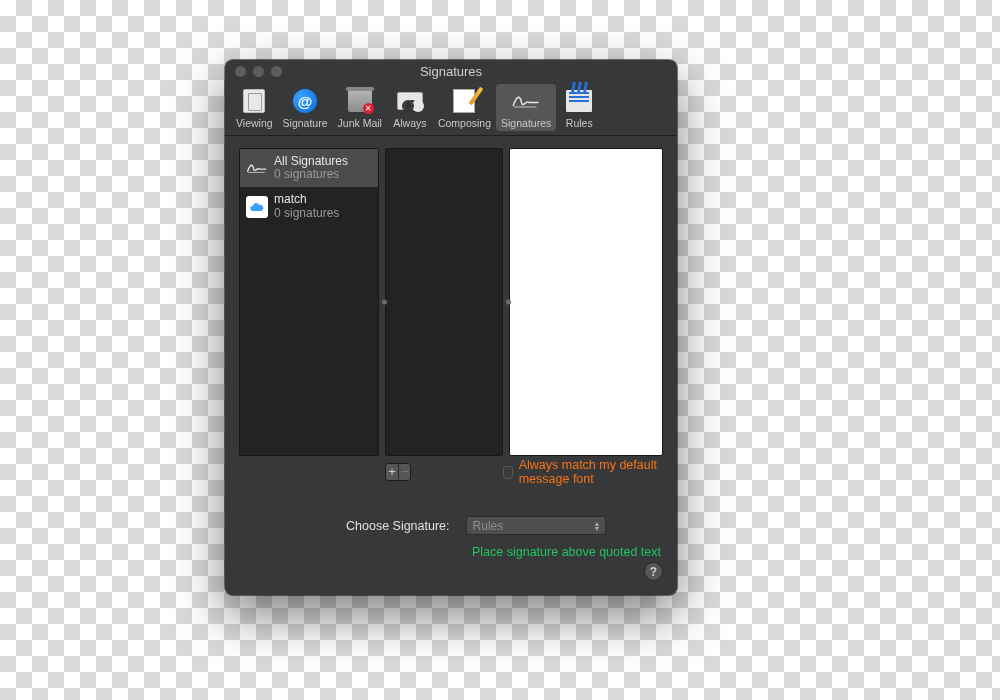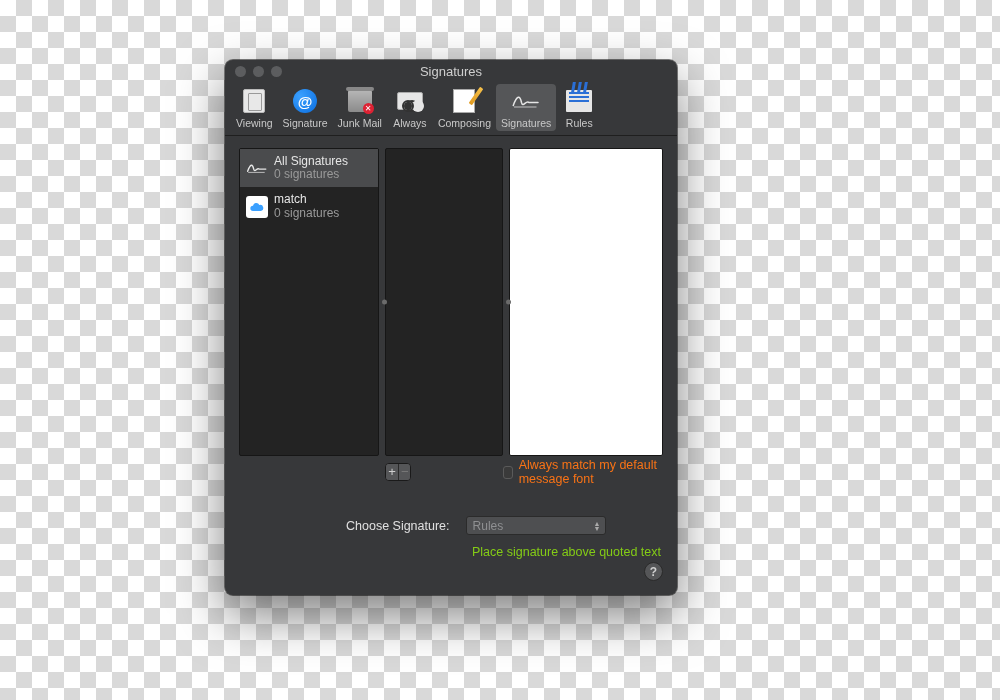--- a/index.html
+++ b/index.html
@@ -202,21 +202,21 @@
     border-radius: 3px;
     display: flex; align-items: center; justify-content: space-between;
     padding: 0 4px 0 6px;
     color: #8f9092;
     font-size: 12px;
   }
   .select .arrows {
     display:flex; flex-direction: column; line-height:5px; font-size:7px; color:#aaa;
   }
   .place-row {
-    display:flex; align-items:center; gap:6px; color:#84cc16;
+    display:flex; align-items:center; gap:6px; color:#22c55e;
     font-size:12.5px; padding-left: 227px;
   }
 
   .help-btn {
     position: absolute;
     right: 14px;
     bottom: 14px;
     width: 19px; height: 19px;
     border-radius: 50%;
     background: #555658;

